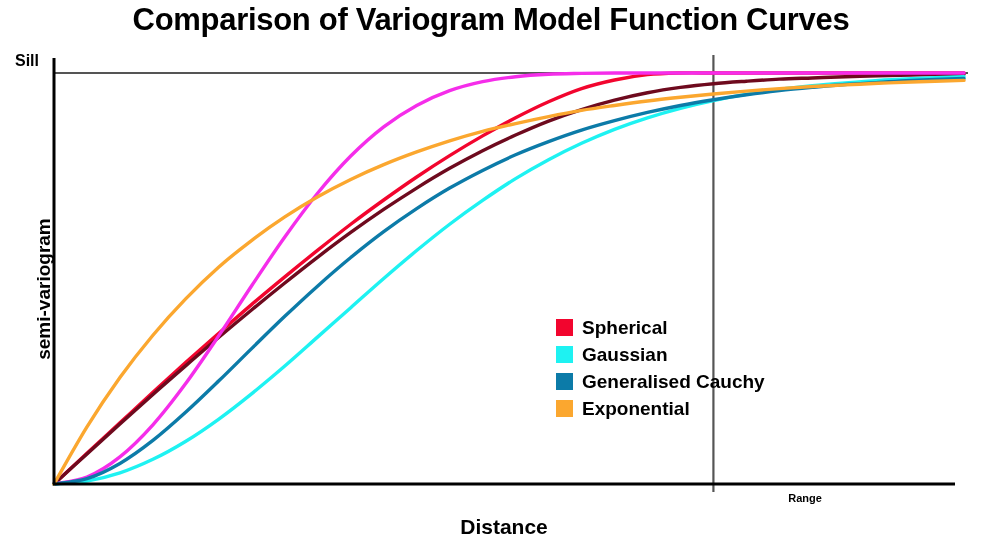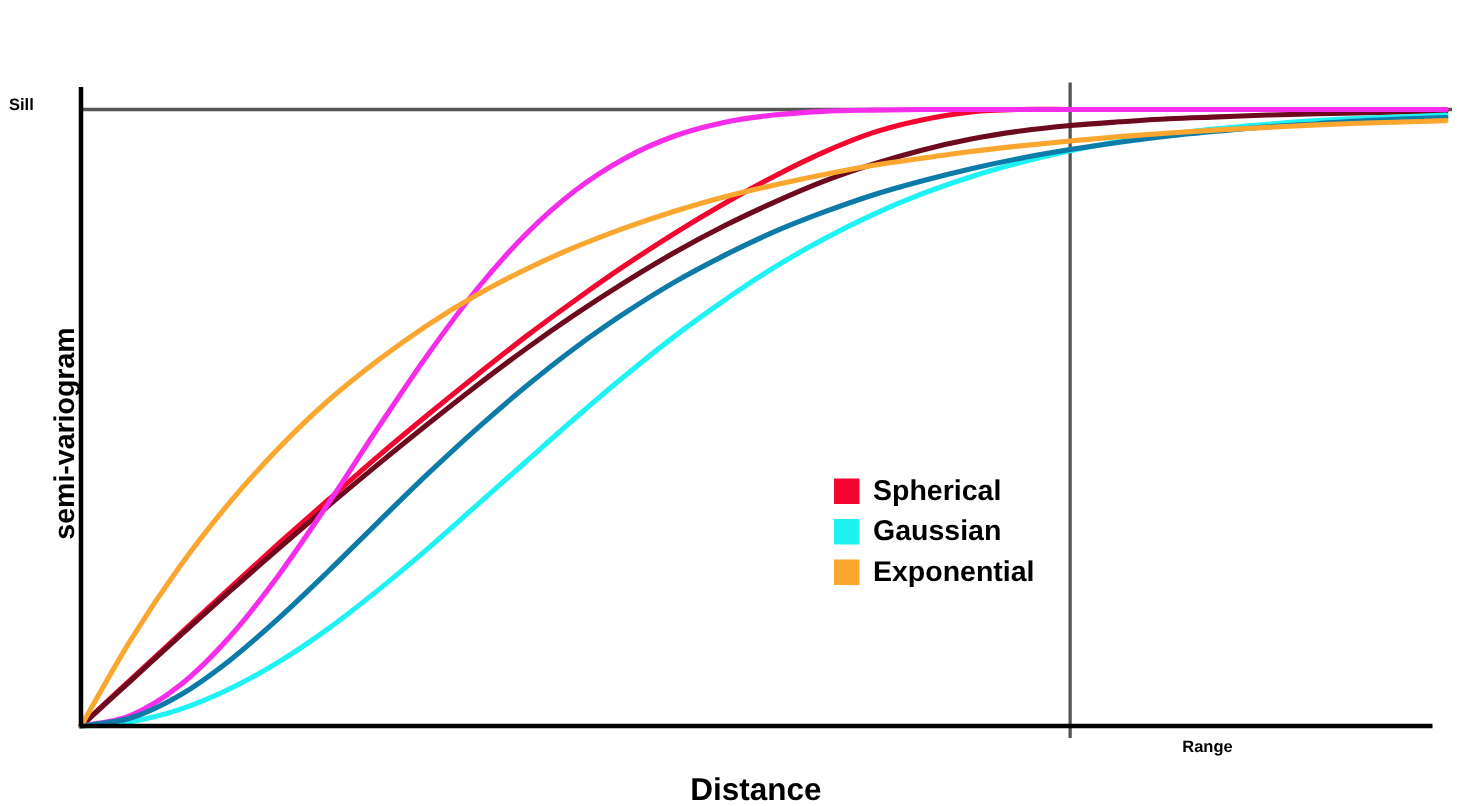--- a/index.html
+++ b/index.html
@@ -54,26 +54,26 @@
     text-align: center;
     font-family: "Liberation Sans", sans-serif;
     font-weight: bold;
     font-size: 21px;
     color: #000000;
     margin-top: 20px;
   }
   #sill-label {
     position: absolute;
     left: 6px;
-    top: 64px;
+    top: 52px;
     width: 42px;
-    text-align: left;
+    text-align: center;
     font-family: "Liberation Sans", sans-serif;
     font-weight: bold;
-    font-size: 11px;
+    font-size: 16px;
     color: #000000;
   }
   #range-label {
     position: absolute;
     left: 760px;
     top: 492px;
     width: 90px;
     text-align: center;
     font-family: "Liberation Sans", sans-serif;
     font-weight: bold;
@@ -108,20 +108,21 @@
     color: #000000;
     white-space: nowrap;
     line-height: 19px;
   }
 </style>
 </head>
 <body>
 
 <div id="figure">
 
+  <div id="chart-title">Comparison of Variogram Model Function Curves</div>
 
   <div id="ylabel">semi-variogram</div>
   <div id="xlabel">Distance</div>
 
   <div id="sill-label">Sill</div>
   <div id="range-label">Range</div>
 
   <svg id="plot-svg" width="982" height="537">
     <g id="reference-lines">
         <line x1="54" y1="73" x2="968" y2="73" stroke="#555555" stroke-width="2.2"></line>
@@ -144,18 +145,22 @@
   <div id="legend">
       <div class="legend-row">
         <span class="legend-swatch" style="background: rgb(242, 5, 46);"></span>
         <span class="legend-text">Spherical</span>
       </div>
       <div class="legend-row">
         <span class="legend-swatch" style="background: rgb(30, 242, 242);"></span>
         <span class="legend-text">Gaussian</span>
       </div>
       <div class="legend-row">
+        <span class="legend-swatch" style="background: rgb(12, 123, 168);"></span>
+        <span class="legend-text">Generalised Cauchy</span>
+      </div>
+      <div class="legend-row">
         <span class="legend-swatch" style="background: rgb(251, 167, 47);"></span>
         <span class="legend-text">Exponential</span>
       </div>
     </div>
 
 </div>
 
 </body></html>

